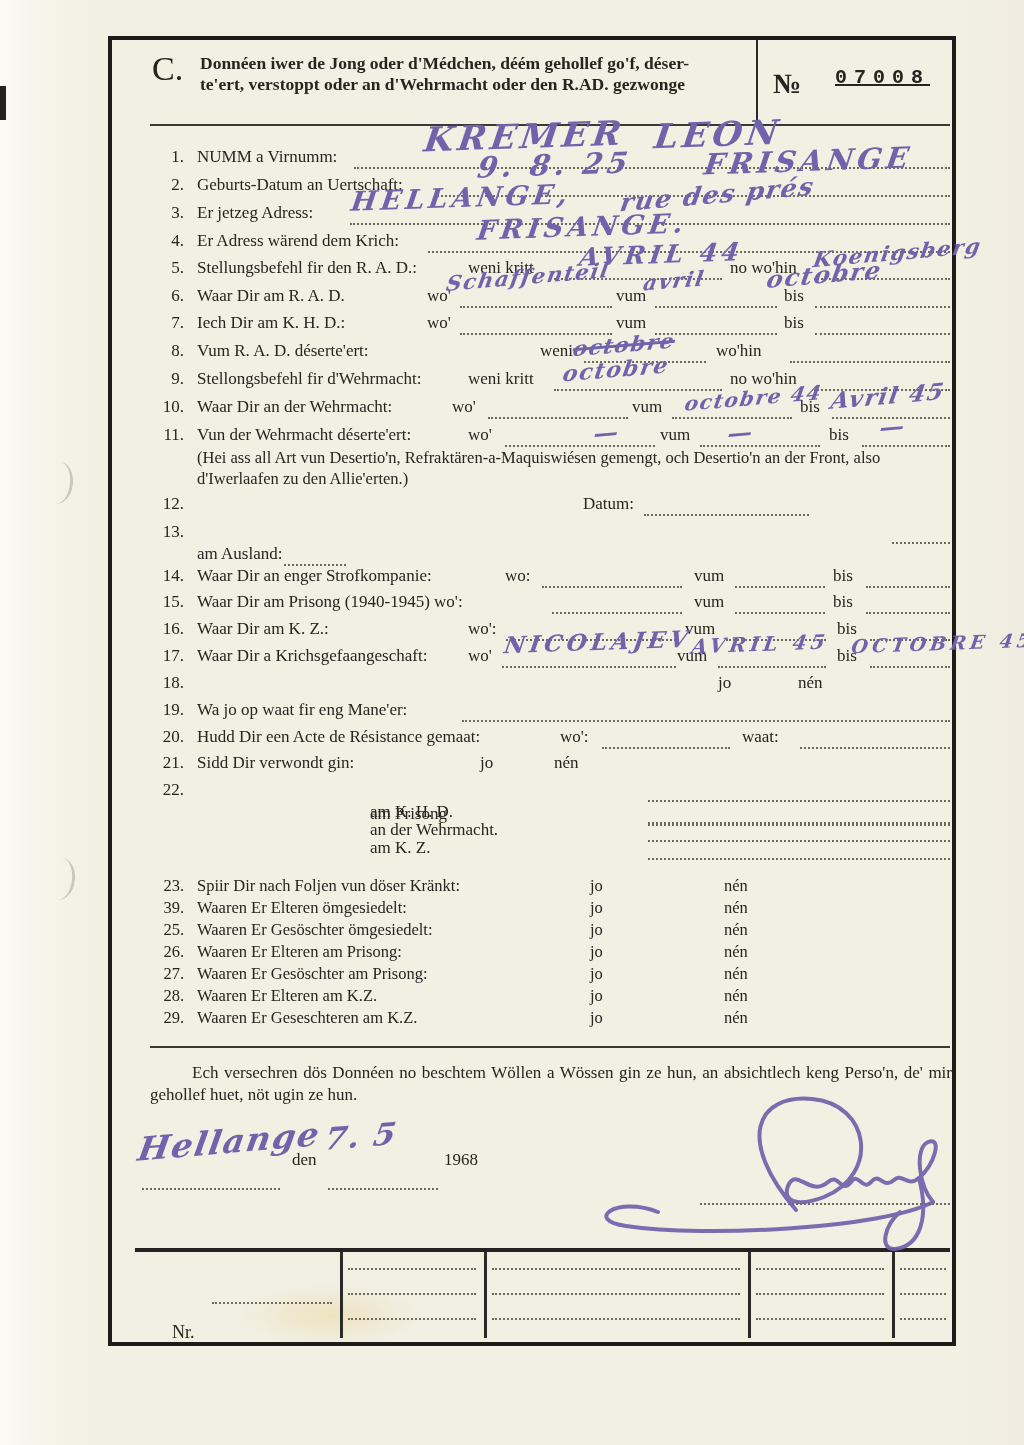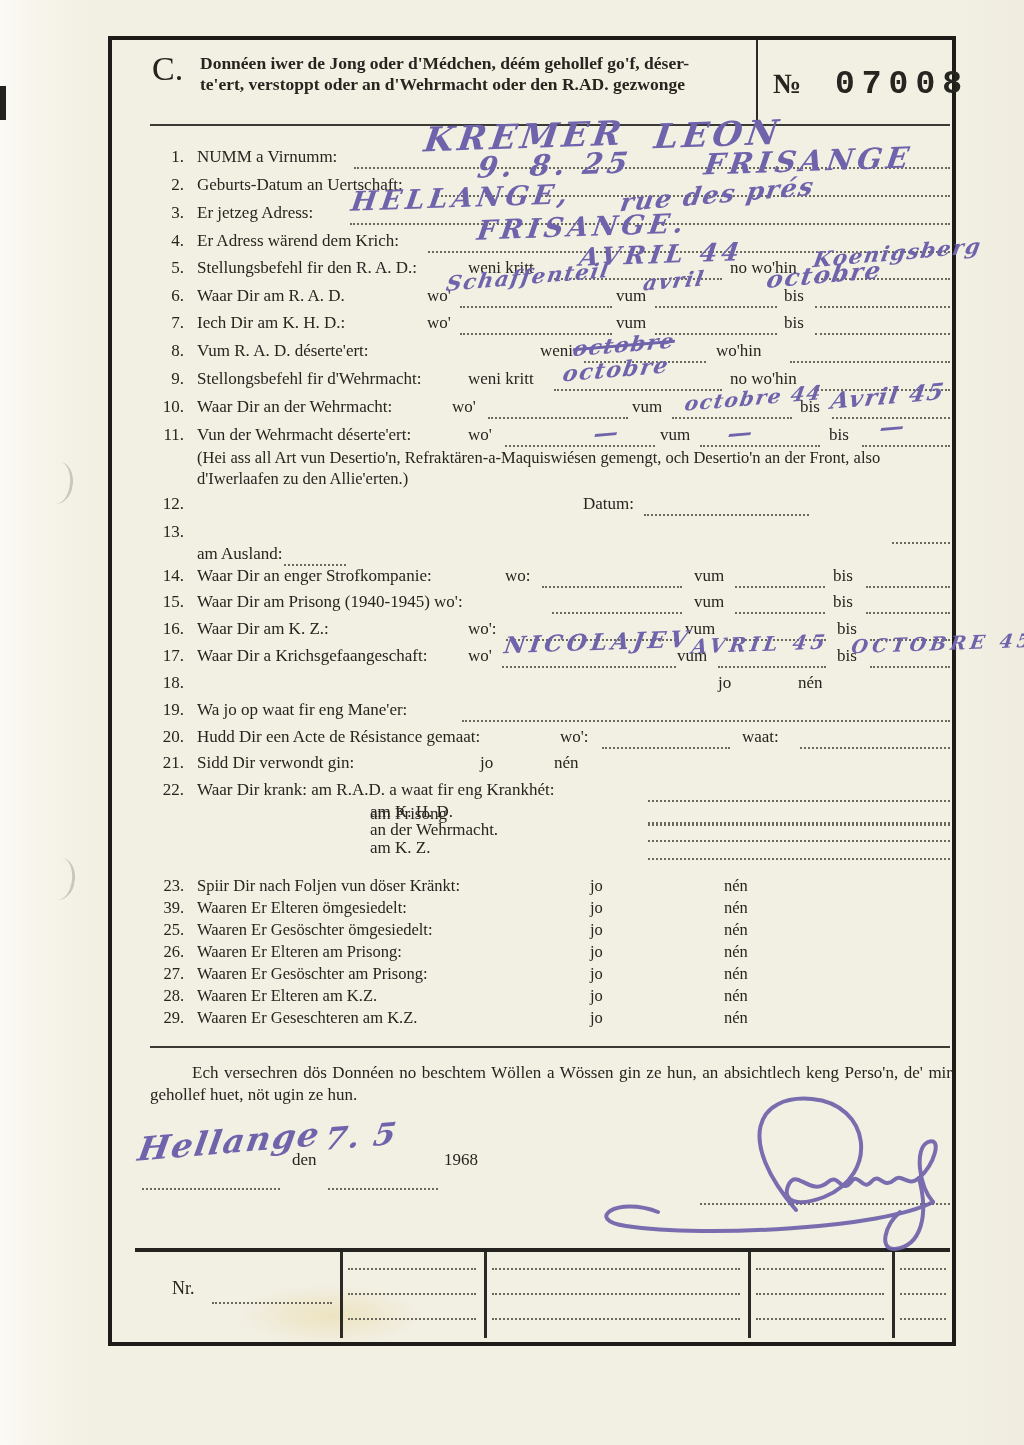--- a/index.html
+++ b/index.html
@@ -11,22 +11,22 @@
   .frame{position:absolute;left:108px;top:36px;width:840px;height:1302px;
        border:4px solid #1d1c19;}
   .hline{position:absolute;background:#3a3933;height:2px;}
   .thick{position:absolute;background:#24231f;}
   .vline{position:absolute;background:#2b2a26;width:3px;}
 
   
   .sec-letter{position:absolute;left:152px;top:50px;font-size:34px;font-weight:400;}
   .hdr{position:absolute;left:200px;top:53px;width:545px;font-weight:700;font-size:17.5px;line-height:21px;}
   .no-label{position:absolute;left:773px;top:68px;font-size:28px;font-weight:700;}
-  .no-value{position:absolute;left:835px;top:66px;font-size:33px;
-       font-family:"Liberation Mono",monospace;letter-spacing:7px;font-weight:600;}
+  .no-value{position:absolute;left:835px;top:66px;font-size:20px;
+       font-family:"Liberation Mono",monospace;letter-spacing:7px;font-weight:600;text-decoration:underline;}
 
   
   .row{position:absolute;left:150px;width:810px;height:26px;font-size:17px;}
   .num{position:absolute;left:0;width:34px;text-align:right;}
   .lab{position:absolute;left:47px;white-space:nowrap;}
   .tok{position:absolute;white-space:nowrap;}
   .dot{position:absolute;bottom:4px;height:0;border-bottom:2px dotted #6b695e;}
   .small{font-size:16.5px;}
 
   
@@ -246,21 +246,20 @@
 
 <div class="row" style="top:753px;">
   <span class="num">21.</span>
   <span class="lab">Sidd Dir verwondt gin:</span>
   <span class="tok" style="left:330px;">jo</span>
   <span class="tok" style="left:404px;">nén</span>
 </div>
 
 <div class="row" style="top:780px;">
   <span class="num">22.</span>
-  <span class="lab">Waar Dir krank: am R.A.D. a waat fir eng Krankhét:</span>
   <span class="dot" style="left:498px;width:302px;"></span>
 </div>
 <div class="row" style="top:802px;">
   <span class="tok" style="left:220px;">am K. H. D.</span>
   <span class="dot" style="left:498px;width:302px;"></span>
 </div>
 <div class="row" style="top:820px;">
   <span class="tok" style="left:220px;">an der Wehrmacht.</span>
   <span class="dot" style="left:498px;width:302px;"></span>
 </div>
@@ -327,21 +326,21 @@
   <span class="tok" style="left:294px;top:2px;">1968</span>
 </div>
 <span class="dot" style="position:absolute;left:700px;top:1203px;width:250px;"></span>
 
 <div class="thick" style="left:135px;top:1248px;width:815px;height:4px;"></div>
 <div class="vline" style="left:340px;top:1252px;height:86px;"></div>
 <div class="vline" style="left:484px;top:1252px;height:86px;"></div>
 <div class="vline" style="left:748px;top:1252px;height:86px;"></div>
 <div class="vline" style="left:892px;top:1252px;height:86px;"></div>
 <div class="row" style="top:1278px;">
-  <span class="tok" style="left:22px;font-size:18px;">Nr.</span>
+  <span class="tok" style="left:22px;font-size:18px;margin-top:44px;">Nr.</span>
   <span class="dot" style="left:62px;width:120px;bottom:0;"></span>
 </div>
 <span class="dot" style="position:absolute;left:348px;top:1268px;width:128px;"></span>
 <span class="dot" style="position:absolute;left:348px;top:1293px;width:128px;"></span>
 <span class="dot" style="position:absolute;left:348px;top:1318px;width:128px;"></span>
 <span class="dot" style="position:absolute;left:492px;top:1268px;width:248px;"></span>
 <span class="dot" style="position:absolute;left:492px;top:1293px;width:248px;"></span>
 <span class="dot" style="position:absolute;left:492px;top:1318px;width:248px;"></span>
 <span class="dot" style="position:absolute;left:756px;top:1268px;width:128px;"></span>
 <span class="dot" style="position:absolute;left:756px;top:1293px;width:128px;"></span>

